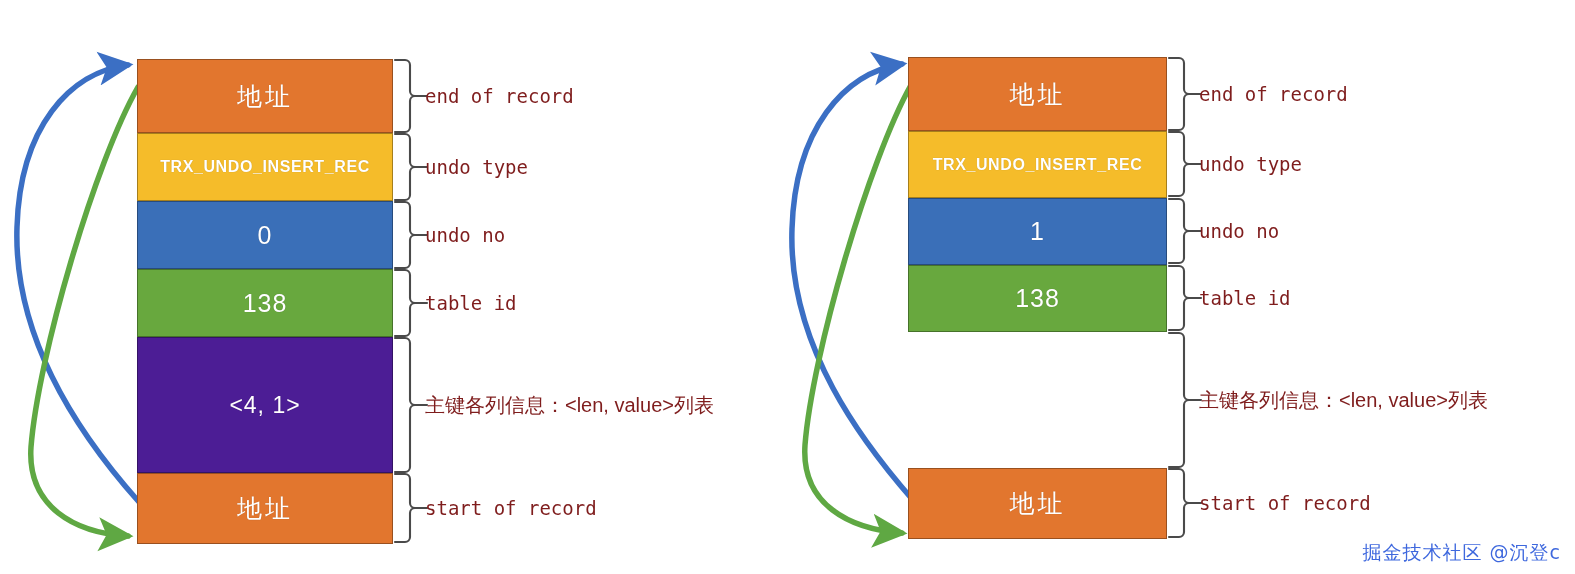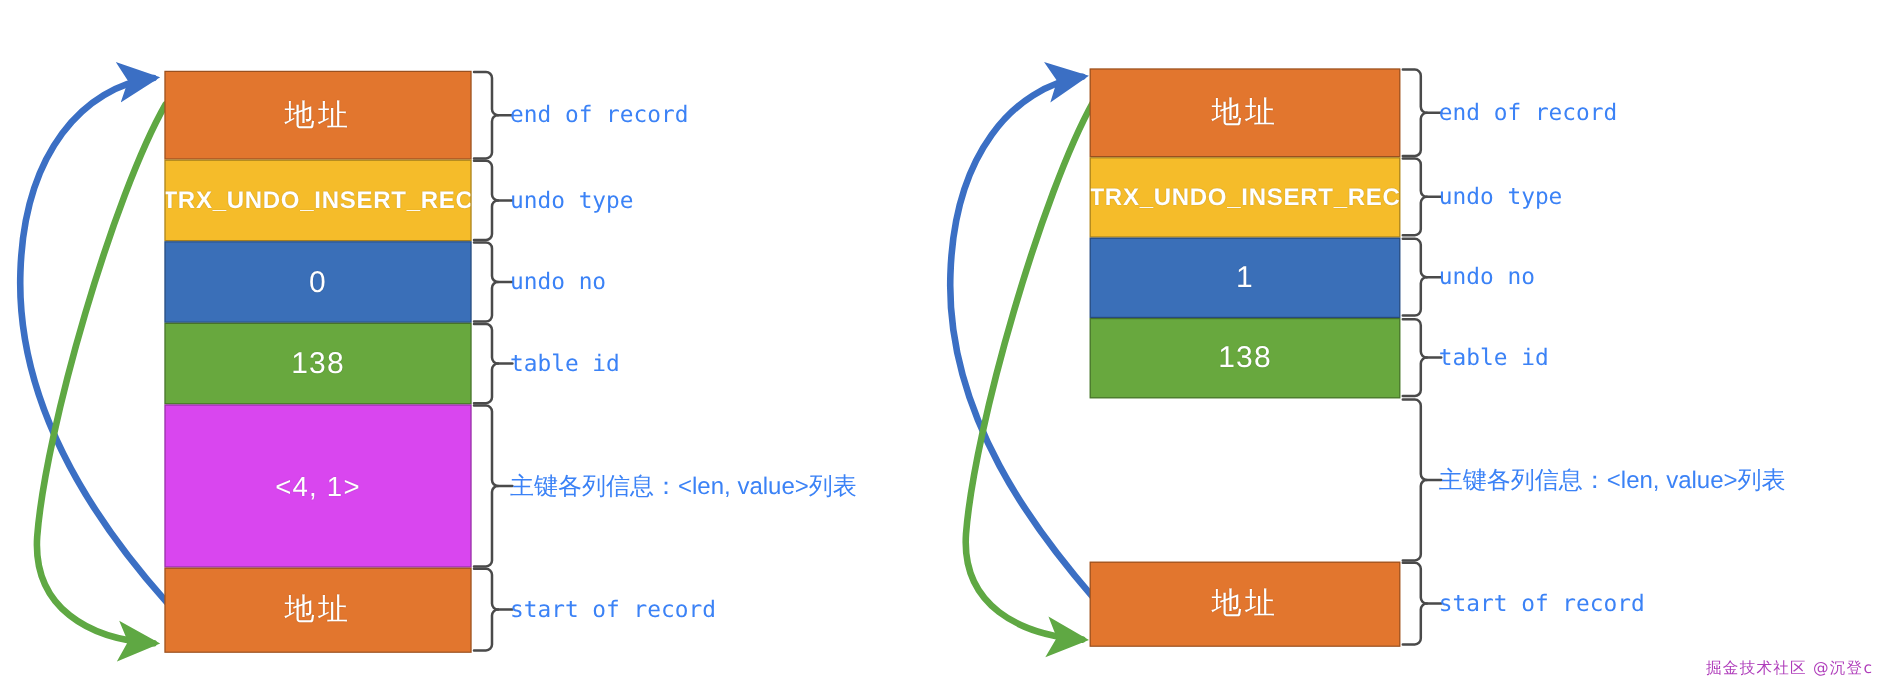--- a/index.html
+++ b/index.html
@@ -51,21 +51,21 @@
     white-space: nowrap;
     line-height: 1;
     letter-spacing: 0.5px;
   }
 
   .cell-cn .cell-text {
     font-size: 25px;
     letter-spacing: 3px;
   }
   .cell-type .cell-text {
-    font-size: 20px;
+    font-size: 16px;
     letter-spacing: 0.6px;
     font-weight: 600;
   }
   .cell-num .cell-text {
     font-size: 25px;
     letter-spacing: 1px;
   }
   .cell-tuple .cell-text {
     font-size: 23px;
     letter-spacing: 1px;
@@ -76,21 +76,21 @@
     position: absolute;
     top: 0;
     height: 574px;
     pointer-events: none;
   }
 
   .label {
     position: absolute;
     font-family: "DejaVu Sans Mono", "Liberation Mono", monospace;
     font-size: 19px;
-    color: #3b82f6;
+    color: #7f1d1d;
     white-space: nowrap;
     transform: translateY(-50%);
     letter-spacing: 0px;
   }
   .label-cn {
     font-family: Liberation Sans, sans-serif;
     font-size: 20px;
     letter-spacing: 0px;
   }
 
@@ -101,22 +101,22 @@
     height: 574px;
     pointer-events: none;
   }
 
   
   .watermark {
     position: absolute;
     right: 14px;
     bottom: 8px;
     font-family: "DejaVu Sans", "Liberation Sans", sans-serif;
-    font-size: 13px;
-    color: #a21caf;
+    font-size: 19px;
+    color: #1d4ed8;
     white-space: nowrap;
     letter-spacing: 1px;
     opacity: 0.85;
   }
 </style>
 </head>
 <body>
 
 <div class="canvas">
 
@@ -143,21 +143,21 @@
       </div>
       <div class="record-cell cell-type" style="top:74px;height:68px;background:#F5BC2A;">
         <span class="cell-text">TRX_UNDO_INSERT_REC</span>
       </div>
       <div class="record-cell cell-num" style="top:142px;height:68px;background:#3A6FB8;">
         <span class="cell-text">0</span>
       </div>
       <div class="record-cell cell-num" style="top:210px;height:68px;background:#68A83E;">
         <span class="cell-text">138</span>
       </div>
-      <div class="record-cell cell-tuple" style="top:278px;height:136px;background:#d946ef;">
+      <div class="record-cell cell-tuple" style="top:278px;height:136px;background:#4c1d95;">
         <span class="cell-text">&lt;4, 1&gt;</span>
       </div>
       <div class="record-cell cell-cn" style="top:414px;height:71px;background:#E2762E;">
         <span class="cell-text">地址</span>
       </div>
     </div>
 
     <svg class="bracket-layer" style="left:393px;width:40px;" width="40" height="574" viewBox="0 0 40 574">
       <g fill="none" stroke="#4a4a4a" stroke-width="2.1" stroke-linecap="round" stroke-linejoin="round">
         <path d="M2,43 h10 a5,5 0 0 1 5,5 v26 a5,5 0 0 0 5,5 a5,5 0 0 0 -5,5 v26 a5,5 0 0 1 -5,5 h-10"></path>

